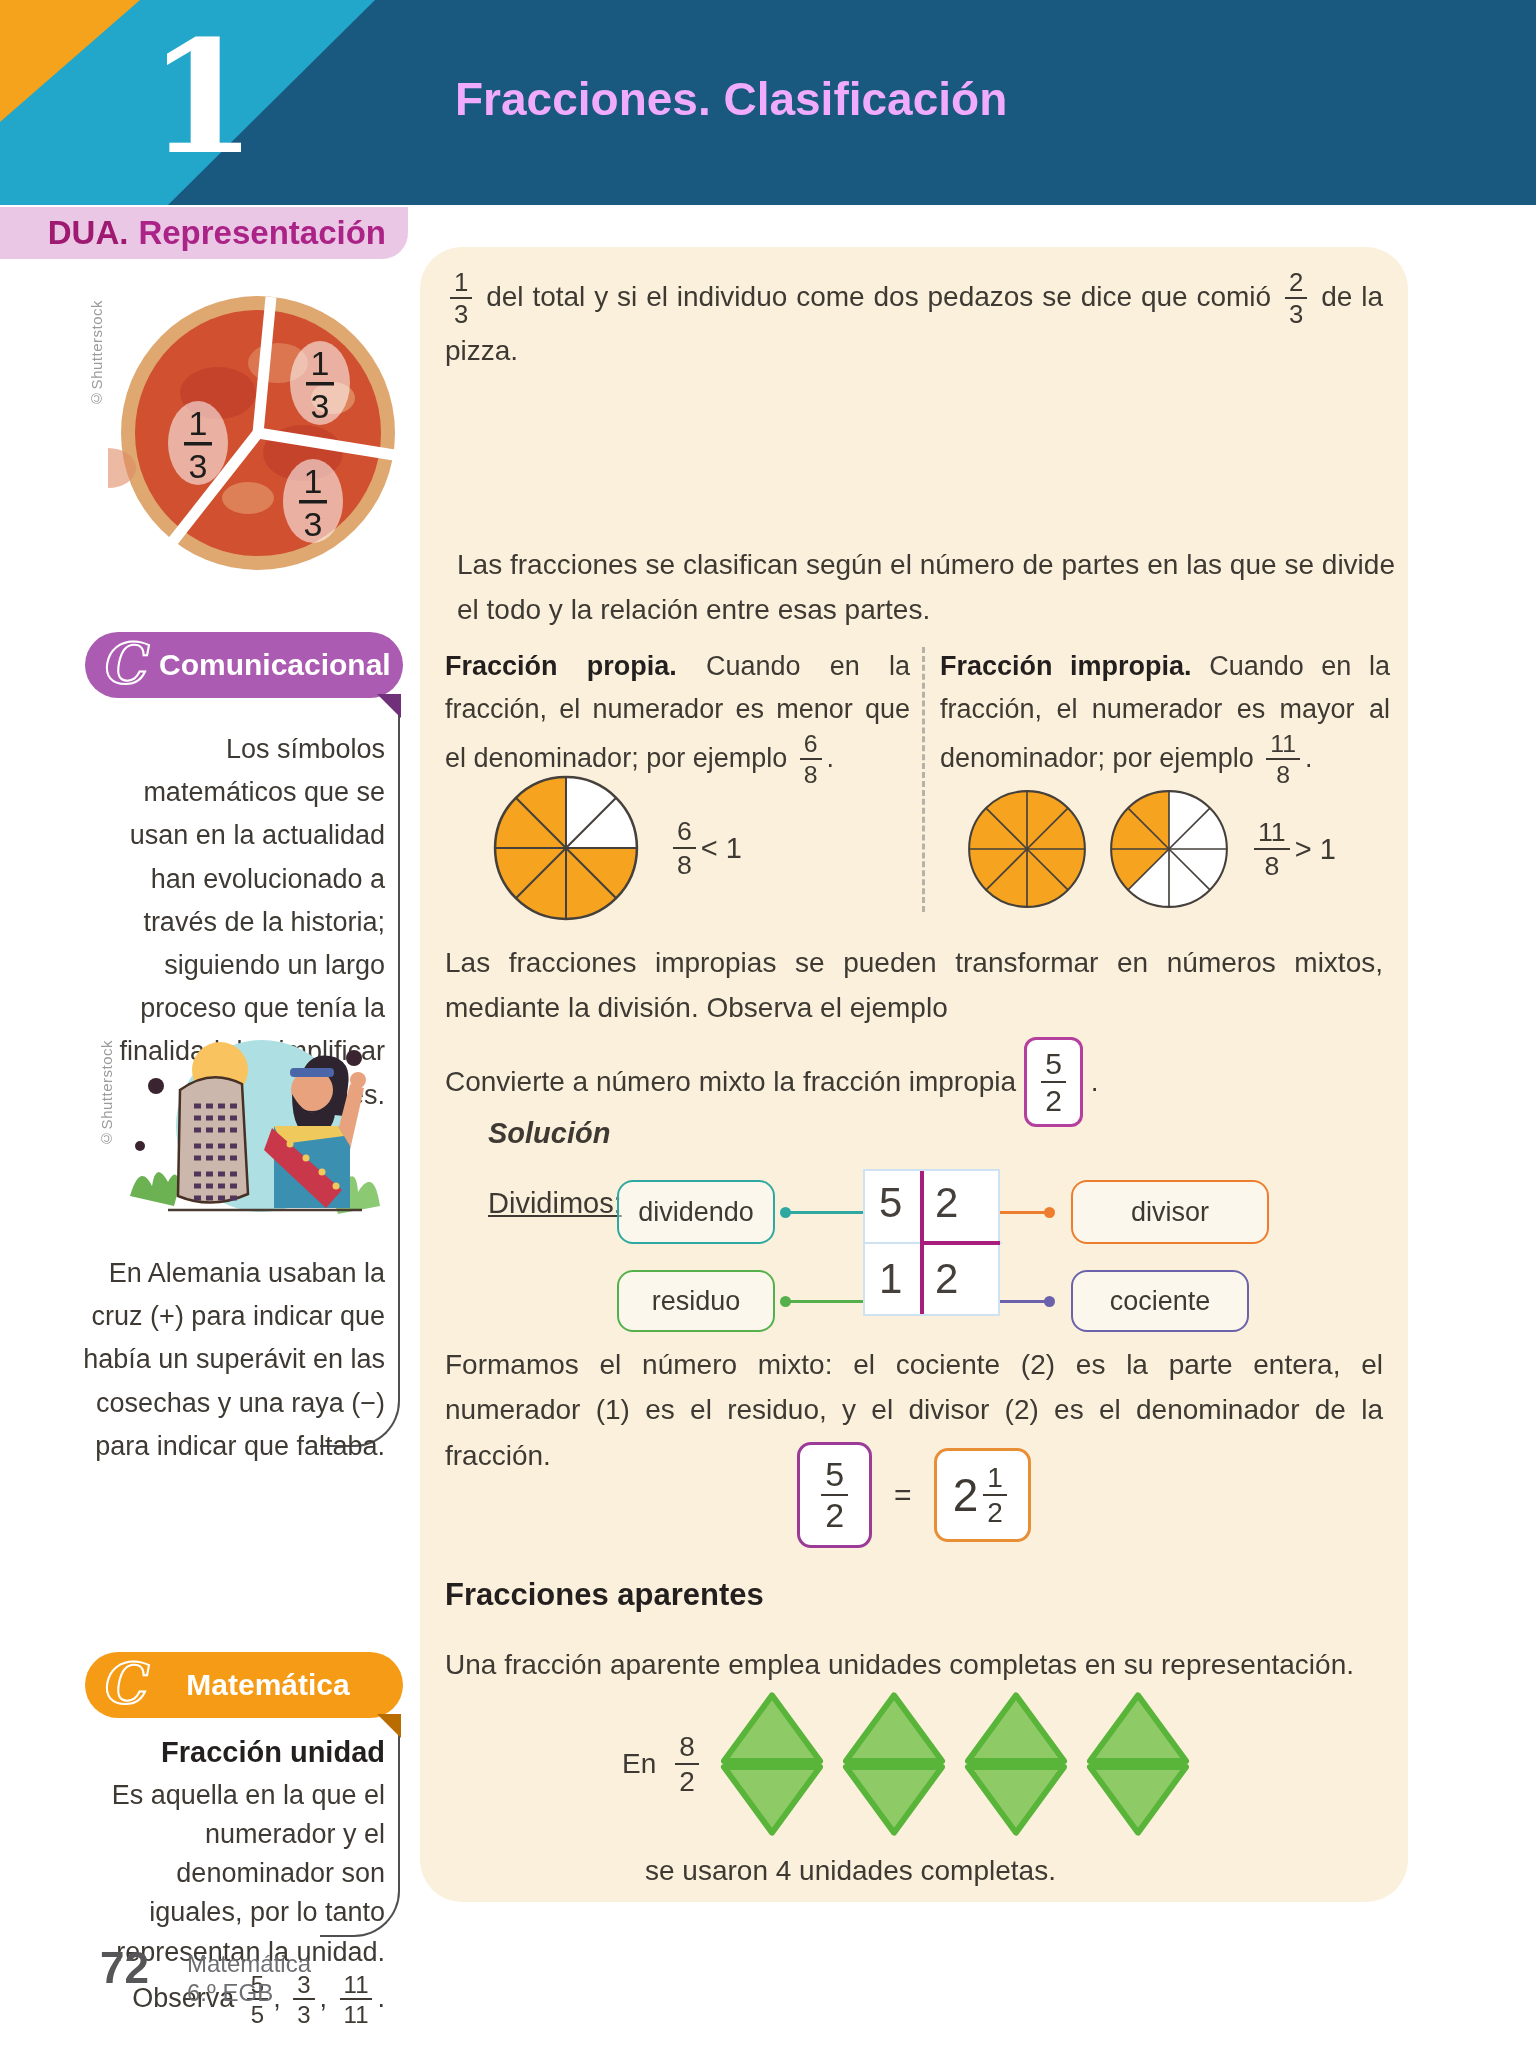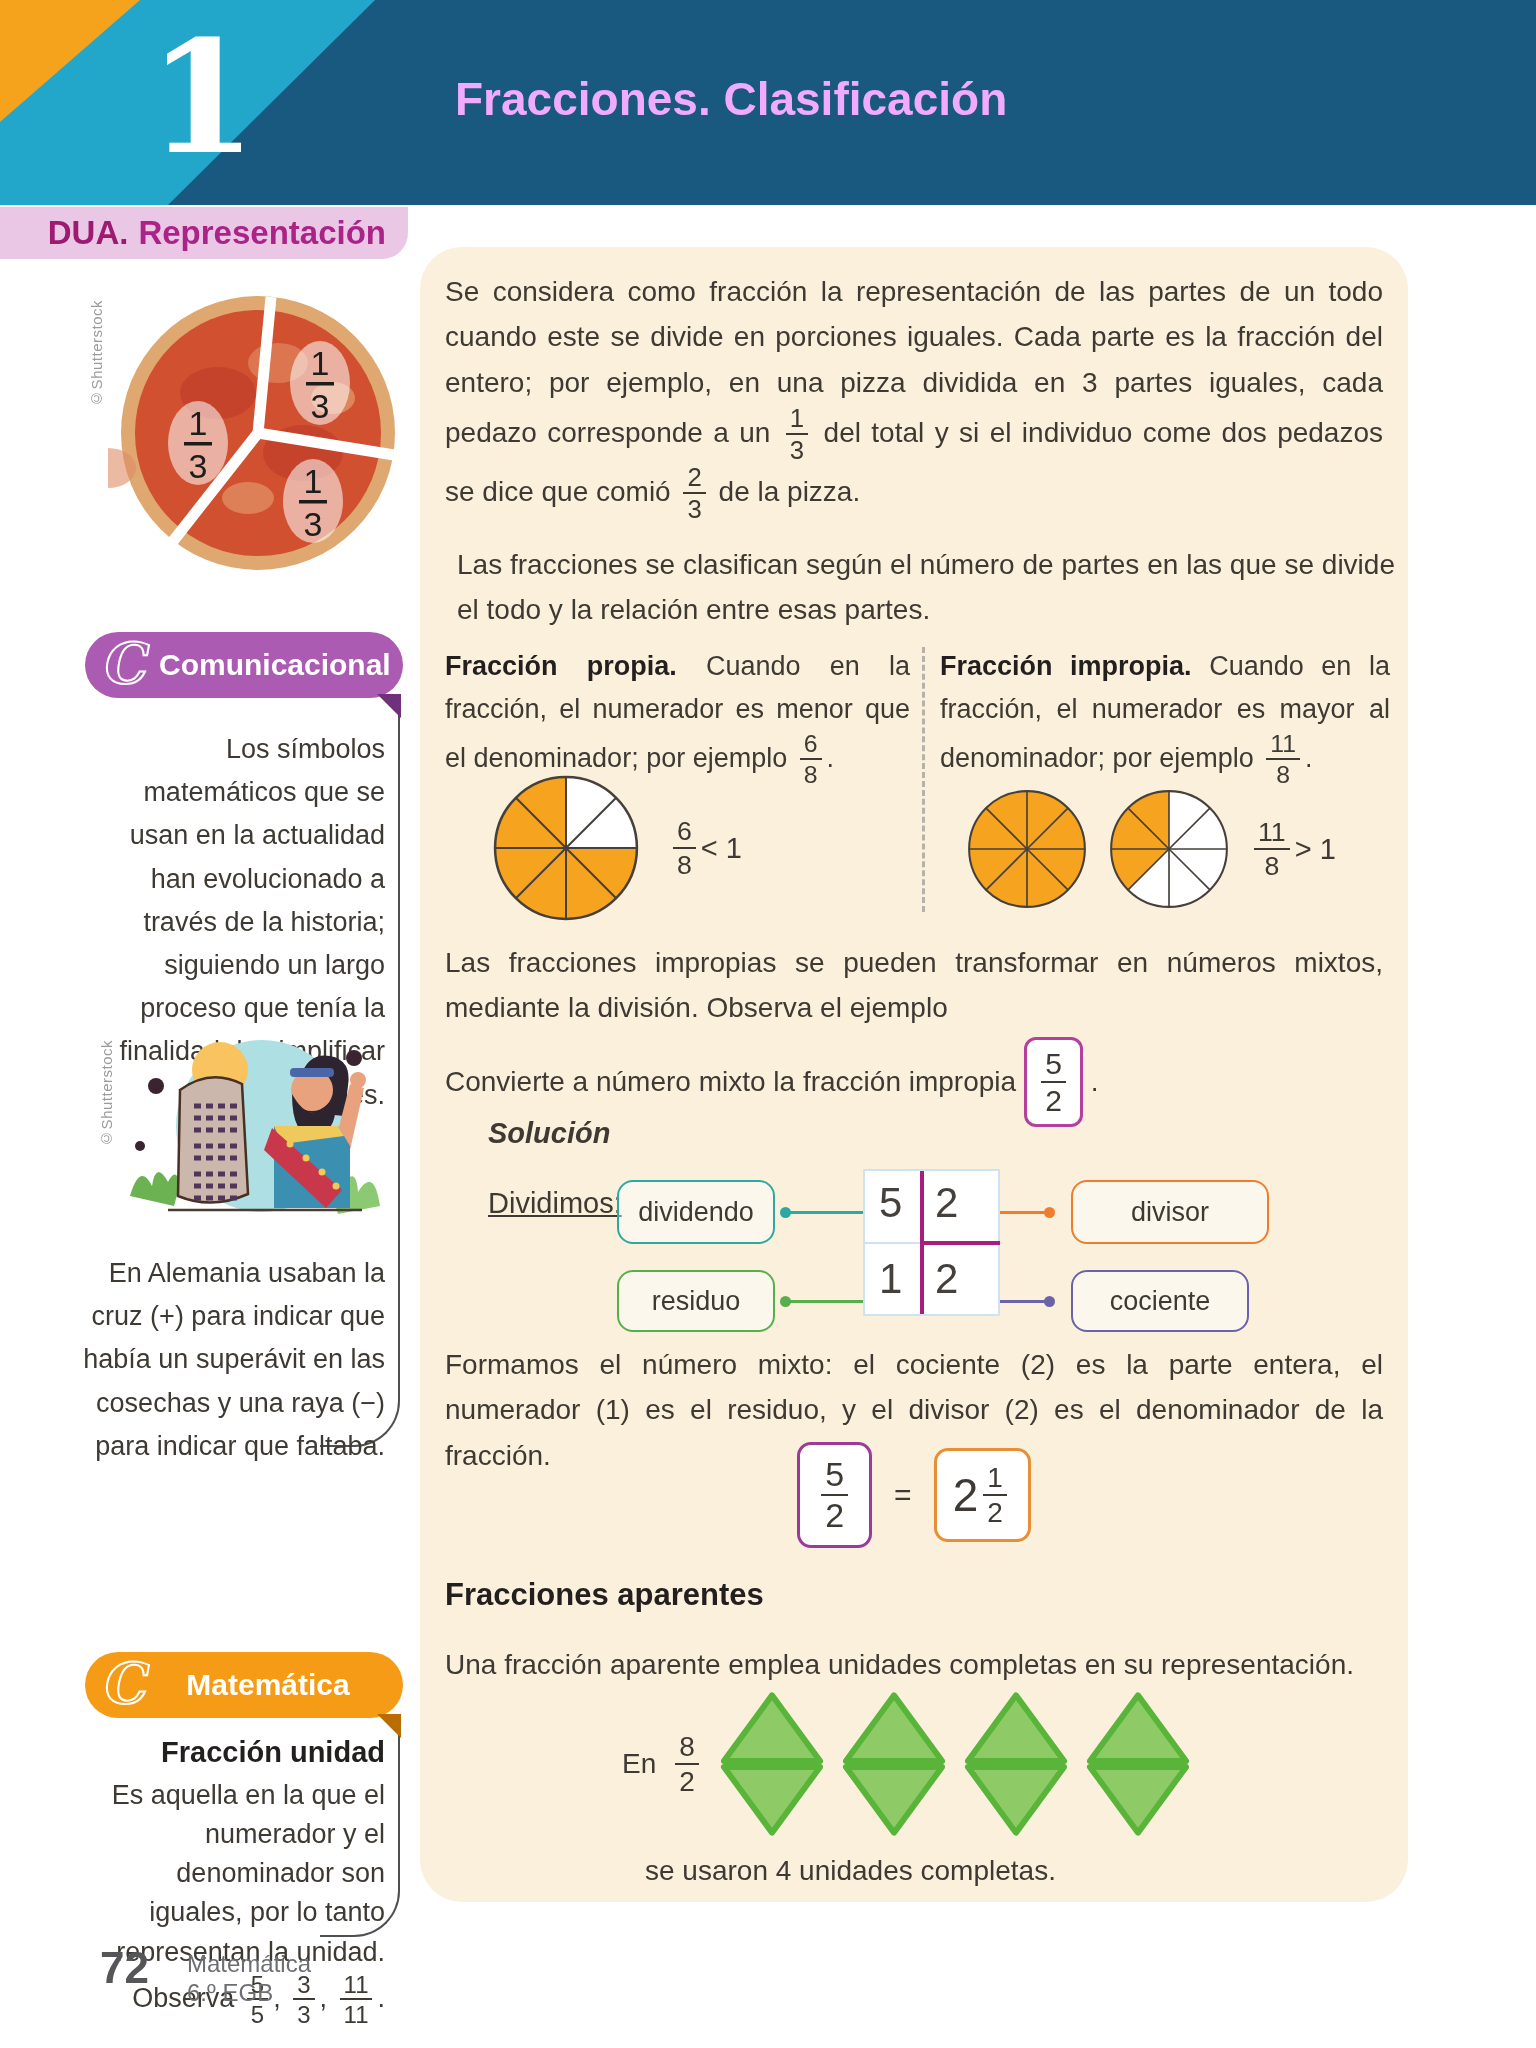--- a/index.html
+++ b/index.html
@@ -207,21 +207,20 @@
       </span><span>,</span>
     <span class="frac" style="font-size:24px;">
       <span class="n">11</span>
       <span class="d">11</span>
       </span><span>.</span>
   </div>
 
   <div class="panel">
 
     <div class="ptext" style="top:22px;">
-      <span>Se considera como fracción la representación de las partes de un todo cuando este se divide en porciones iguales. Cada parte es la fracción del entero; por ejemplo, en una pizza dividida en 3 partes iguales, cada pedazo corresponde a un</span>
       <span class="frac">
         <span class="n">1</span>
           <span class="d">3</span>
         </span>
       <span>del total y si el individuo come dos pedazos se dice que comió</span>
       <span class="frac">
         <span class="n">2</span>
           <span class="d">3</span>
         </span>
       <span>de la pizza.</span>

